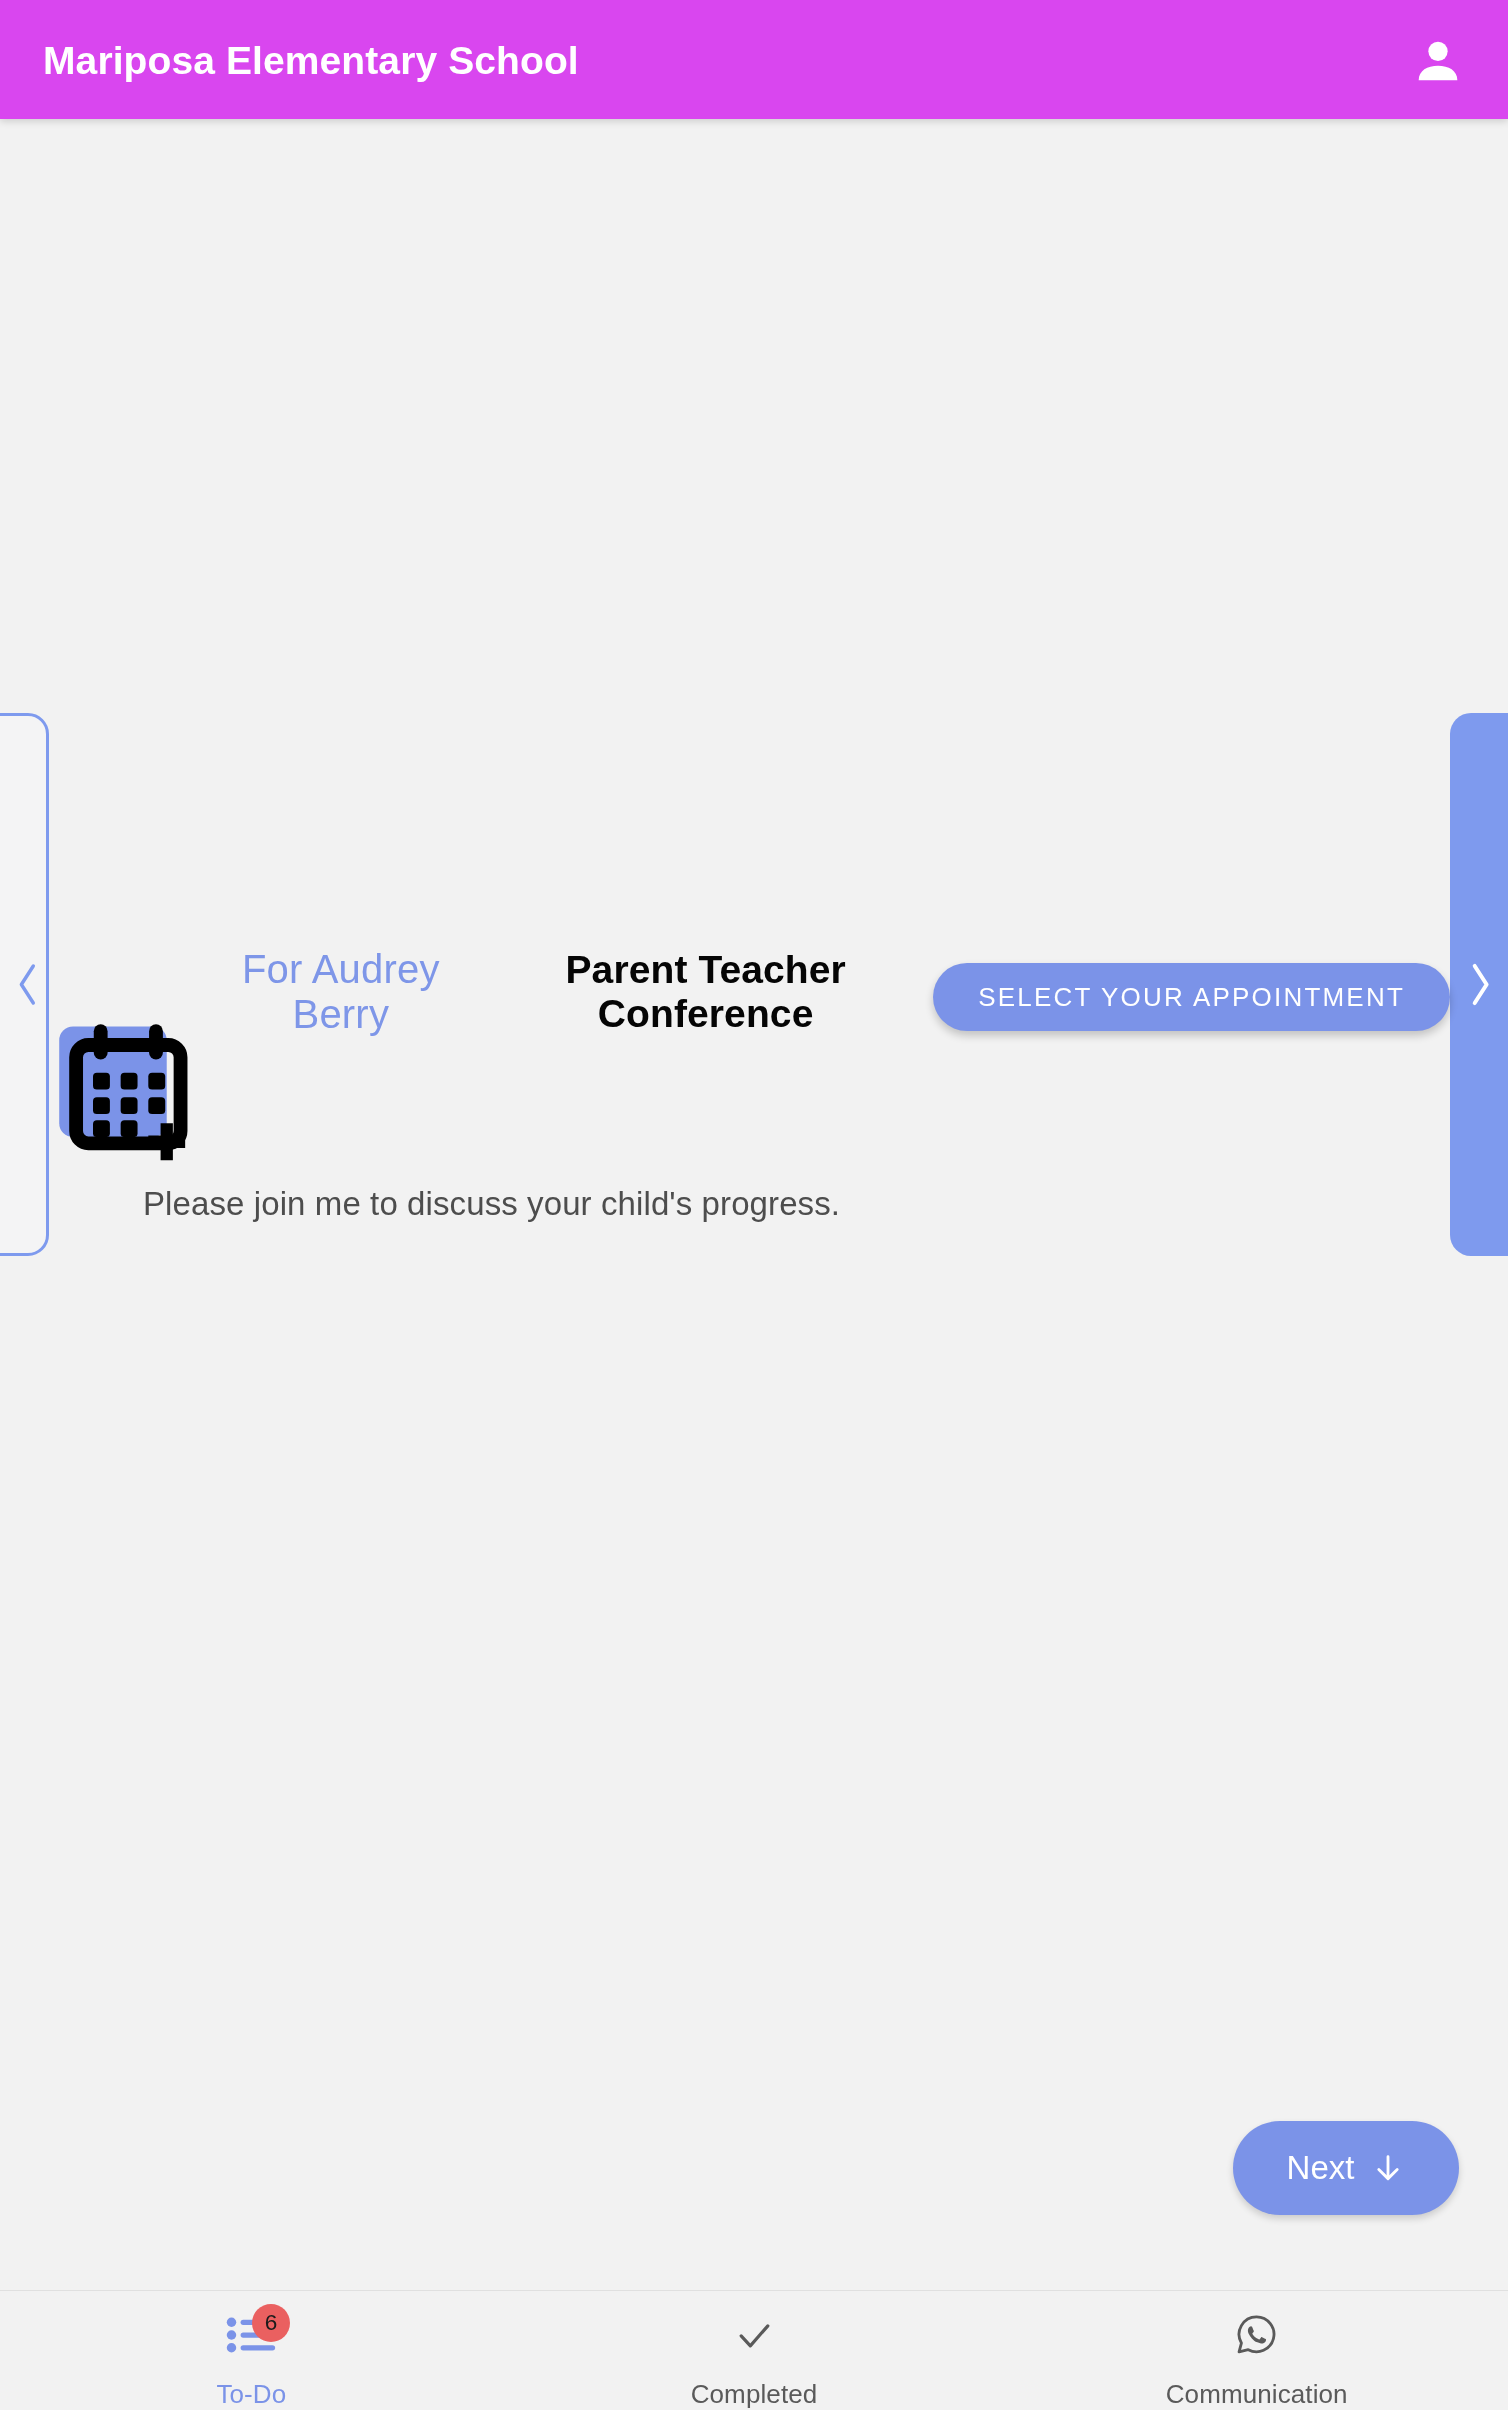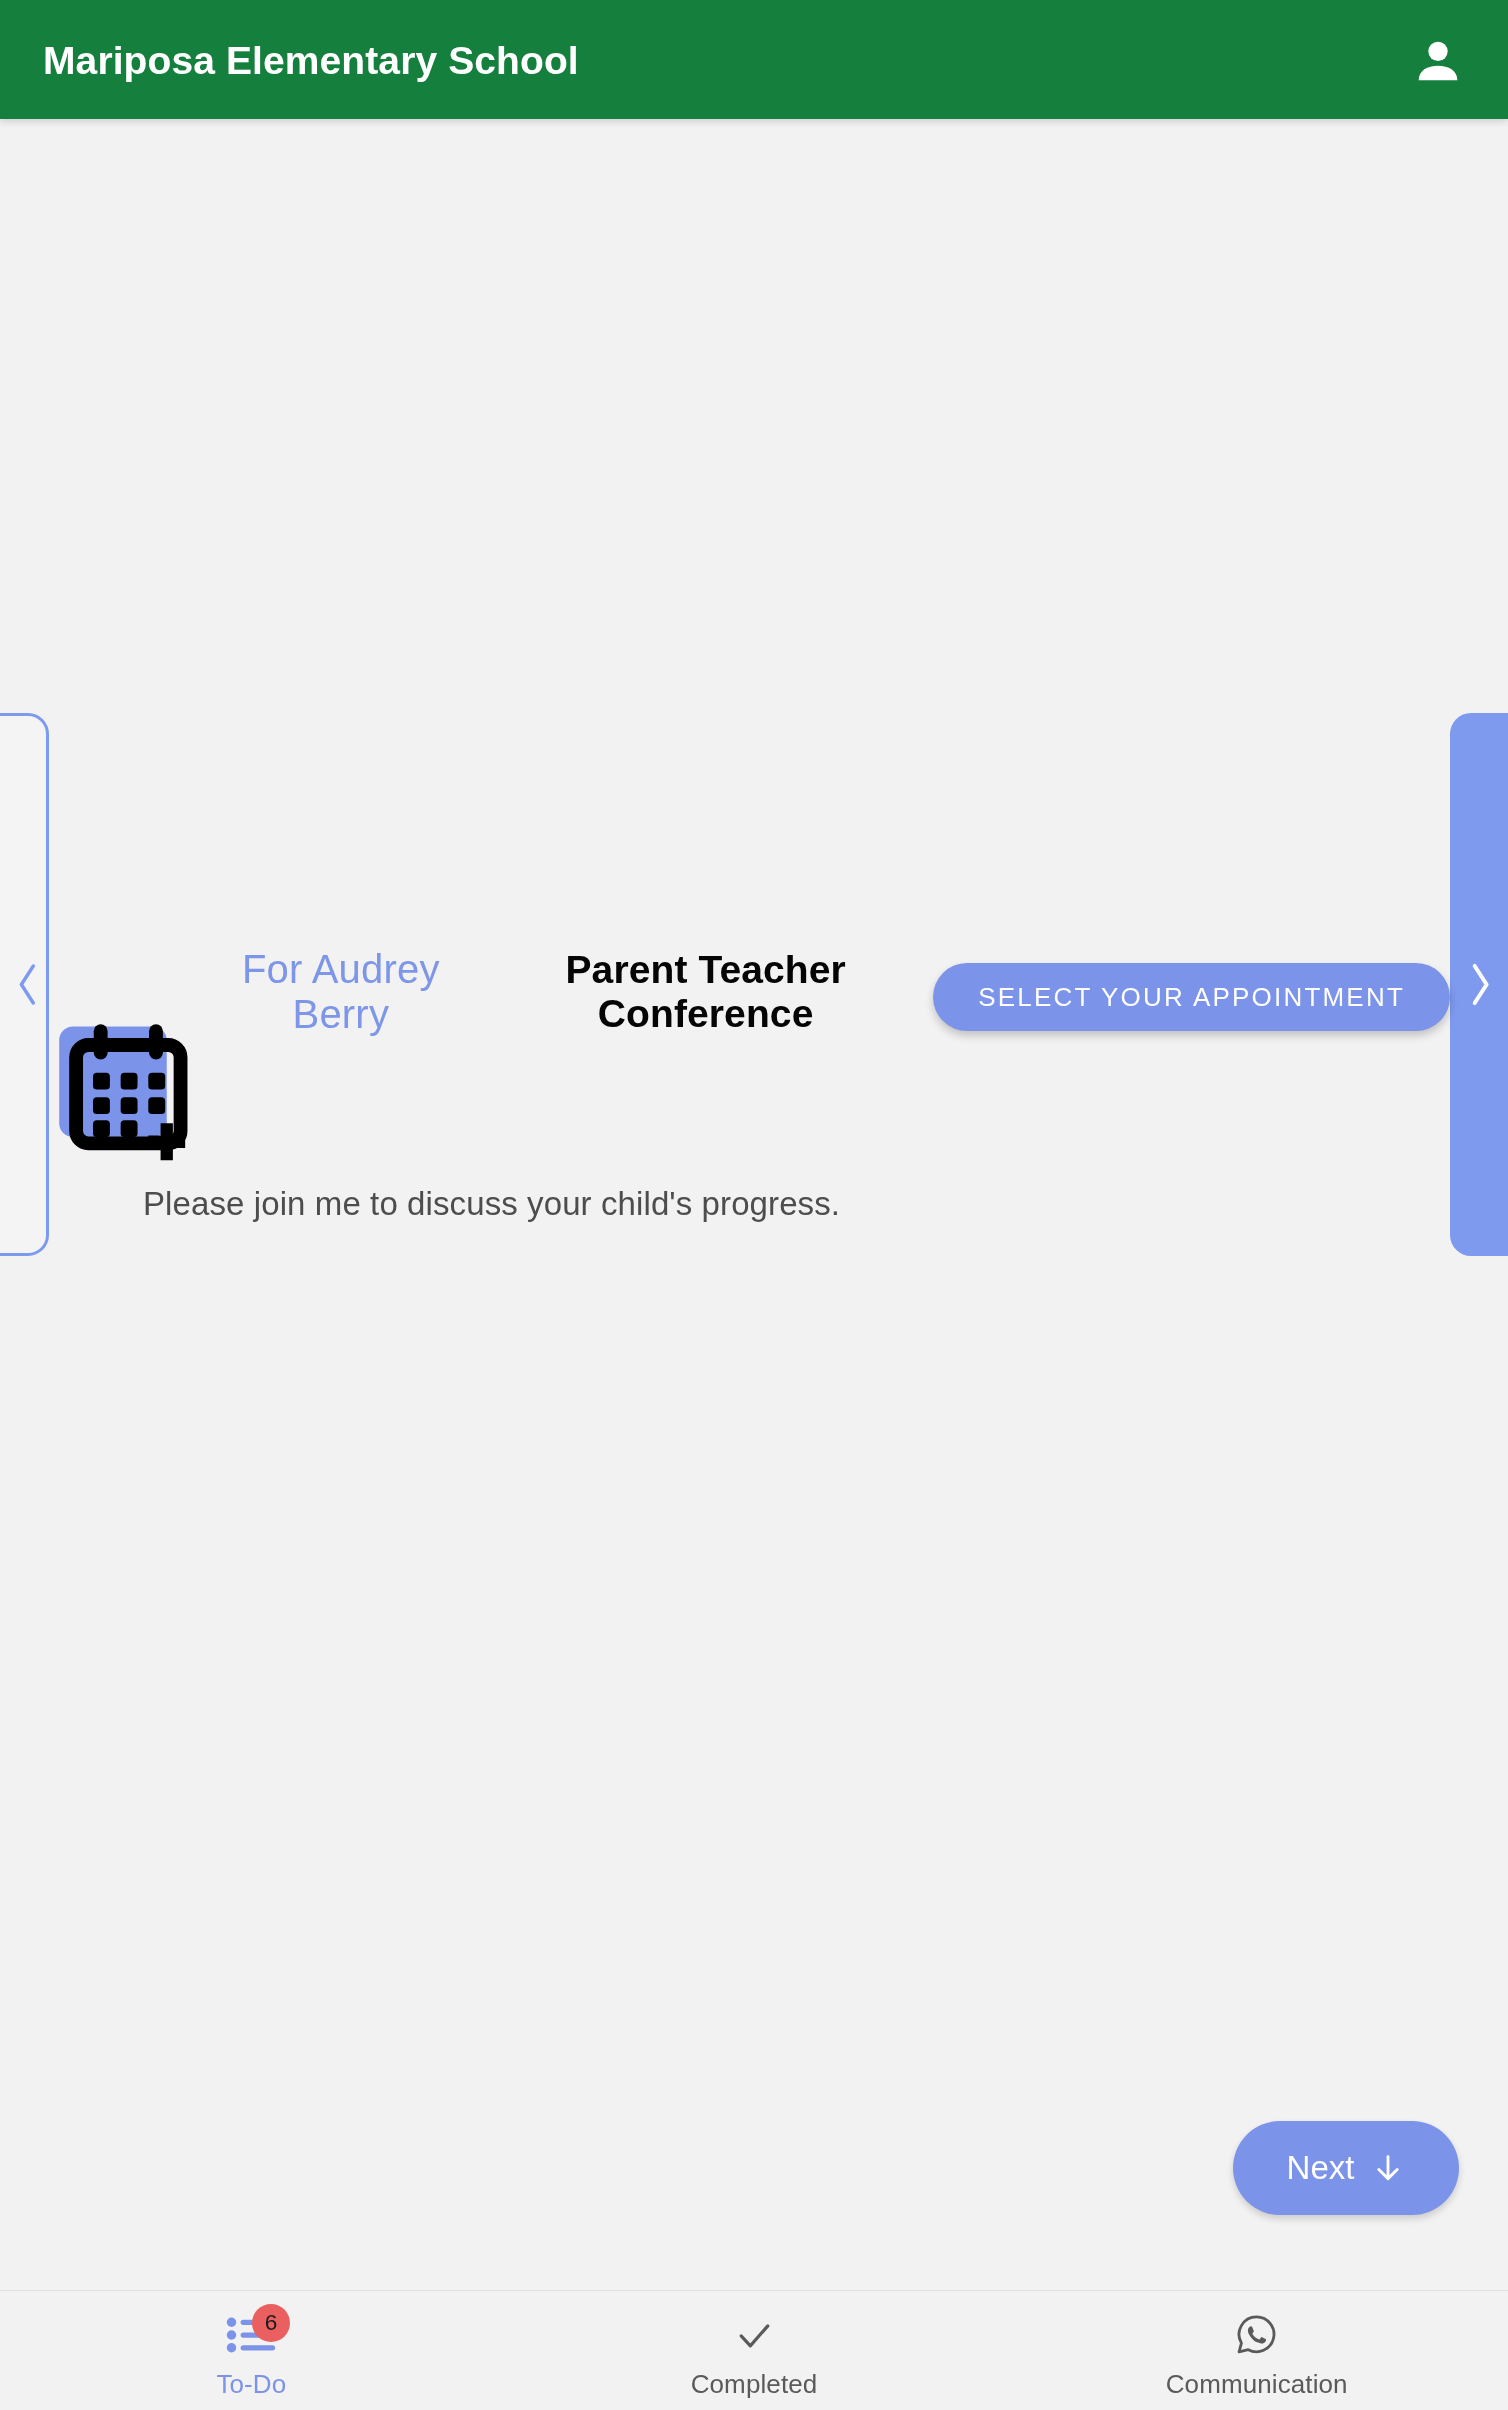--- a/index.html
+++ b/index.html
@@ -15,21 +15,21 @@
     background: #f2f2f2;
     position: relative;
   }
 
   
   .appbar {
     position: absolute;
     top: 0; left: 0;
     width: 1508px;
     height: 119px;
-    background: #15803d;
+    background: #d946ef;
     display: flex;
     align-items: center;
     justify-content: space-between;
     padding: 2px 41px 0 43px;
     box-shadow: 0 2.8px 7.5px rgba(0,0,0,0.16);
     z-index: 20;
   }
   .appbar-title {
     color: #ffffff;
     font-size: 39px;
@@ -195,21 +195,21 @@
   .nav-icon-wrap {
     position: relative;
     width: 66px;
     height: 53px;
     display: flex;
     align-items: center;
     justify-content: center;
   }
   .nav-icon-wrap svg { display: block; }
   .nav-label {
-    margin-top: 8px;
+    margin-top: 18px;
     font-size: 26px;
     color: #5a5a5a;
     letter-spacing: 0.1px;
   }
   .nav-item.active .nav-label { color: #7b93e8; }
 
   .badge {
     position: absolute;
     top: -3.8px;
     right: -5.6px;

